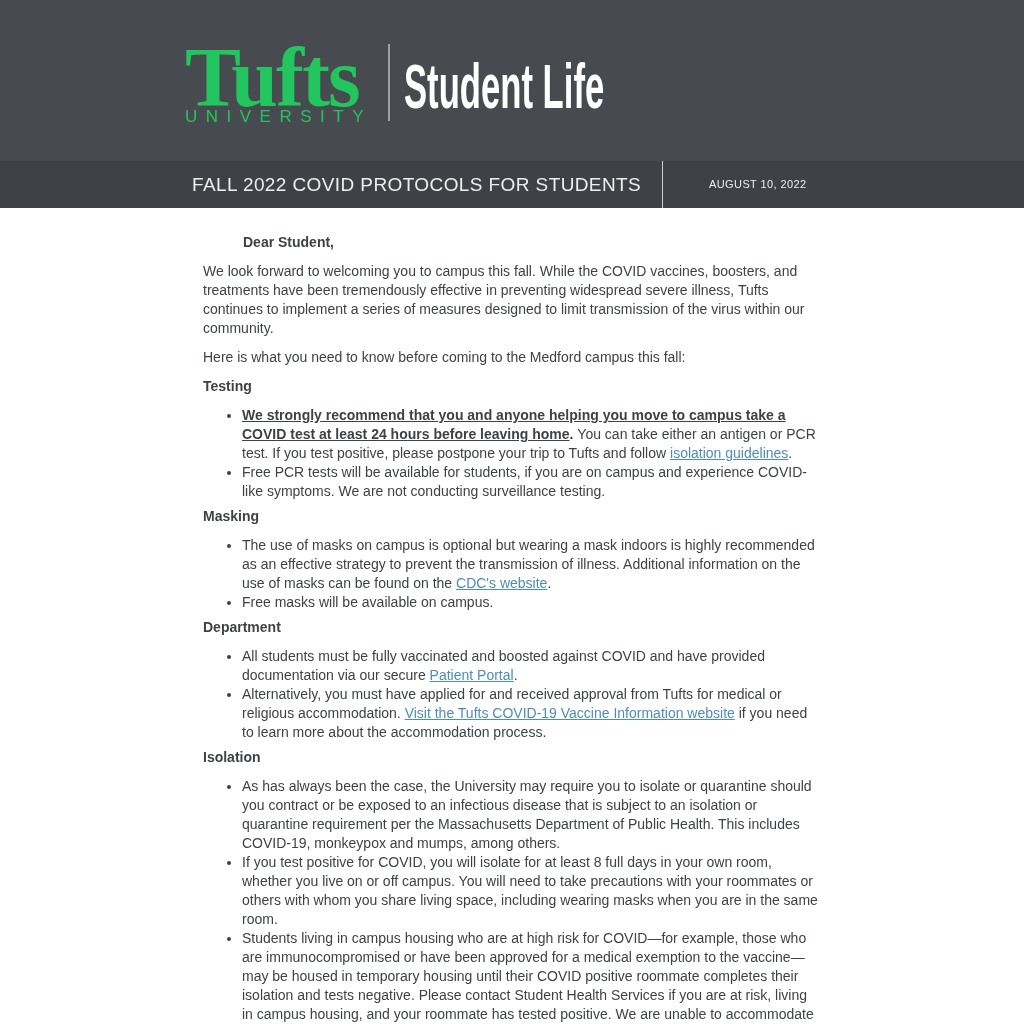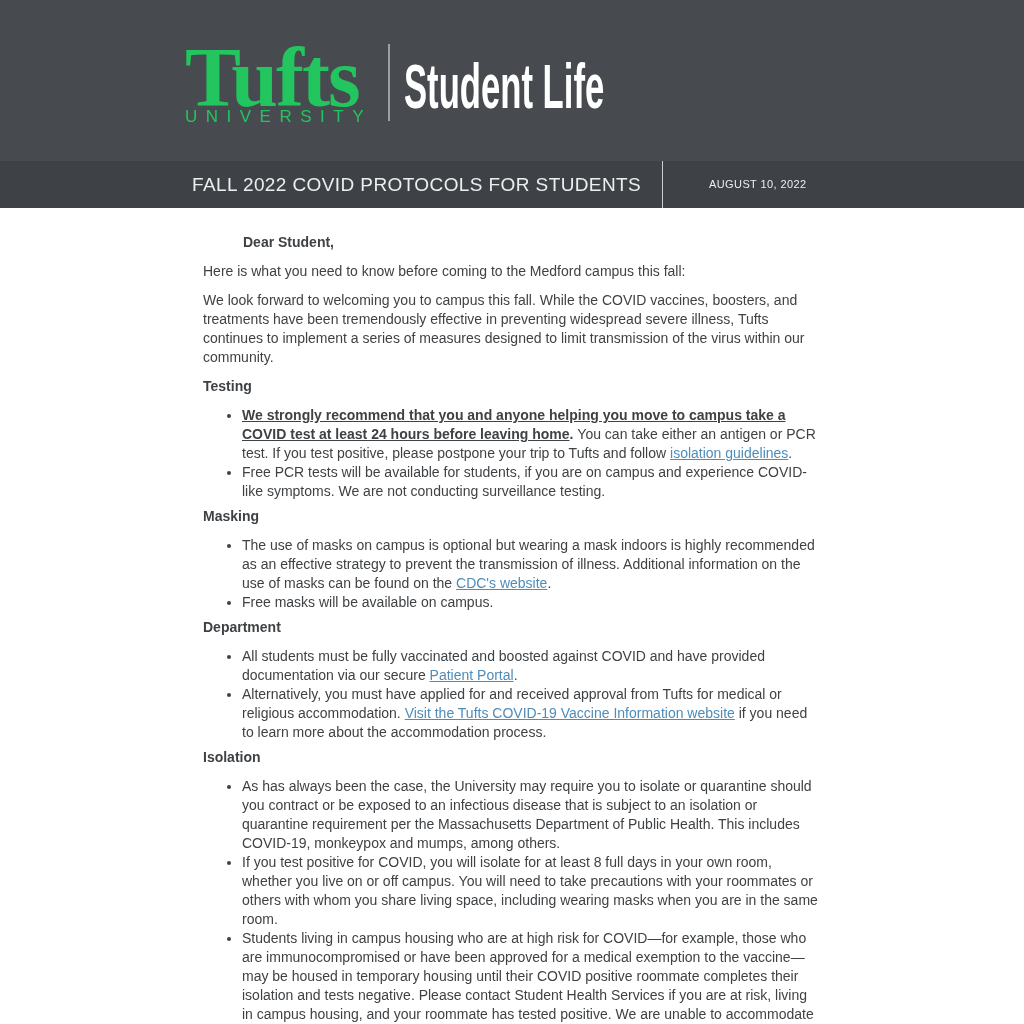--- a/index.html
+++ b/index.html
@@ -94,22 +94,22 @@
   </header>
 
   <div class="titlebar">
     <div class="bar-title">FALL 2022 COVID PROTOCOLS FOR STUDENTS</div>
     <div class="bar-divider"></div>
     <div class="bar-date">AUGUST 10, 2022</div>
   </div>
 
   <main class="content">
     <p class="bold">Dear Student,</p>
+    <p>We look forward to welcoming you to campus this fall. While the COVID vaccines, boosters, and treatments have been tremendously effective in preventing widespread severe illness, Tufts continues to implement a series of measures designed to limit transmission of the virus within our community.</p>
     <p>Here is what you need to know before coming to the Medford campus this fall:</p>
-    <p>We look forward to welcoming you to campus this fall. While the COVID vaccines, boosters, and treatments have been tremendously effective in preventing widespread severe illness, Tufts continues to implement a series of measures designed to limit transmission of the virus within our community.</p>
     <div id="sections">
         <h3>Testing</h3>
         <ul>
           <li><span class="bu">We strongly recommend that you and anyone helping you move to campus take a COVID test at least 24 hours before leaving home</span><span class="b">. </span><span class="">You can take either an antigen or PCR test. If you test positive, please postpone your trip to Tufts and follow </span><a href="#" class="link">isolation guidelines</a><span class="">.</span></li>
           <li><span class="">Free PCR tests will be available for students, if you are on campus and experience COVID-like symptoms. We are not conducting surveillance testing.</span></li>
         </ul>
         <h3>Masking</h3>
         <ul>
           <li><span class="">The use of masks on campus is optional but wearing a mask indoors is highly recommended as an effective strategy to prevent the transmission of illness. Additional information on the use of masks can be found on the </span><a href="#" class="link">CDC's website</a><span class="">.</span></li>
           <li><span class="">Free masks will be available on campus.</span></li>

